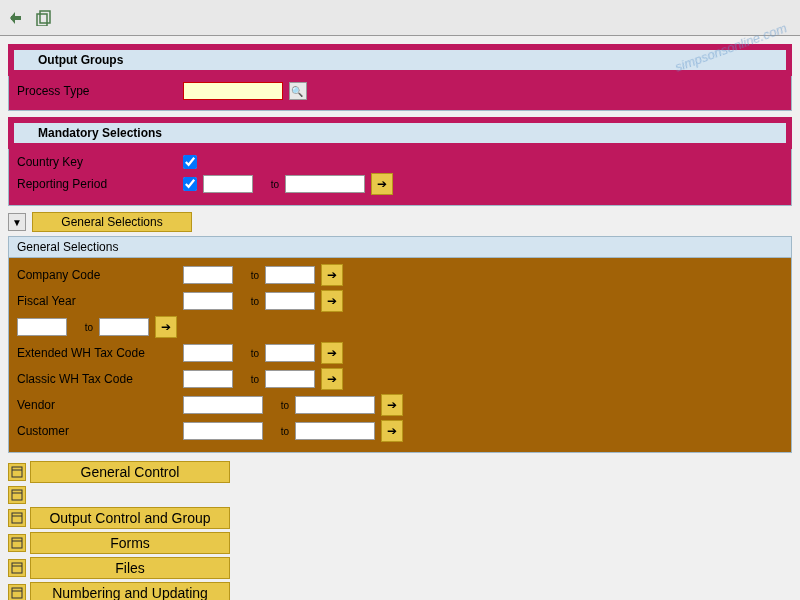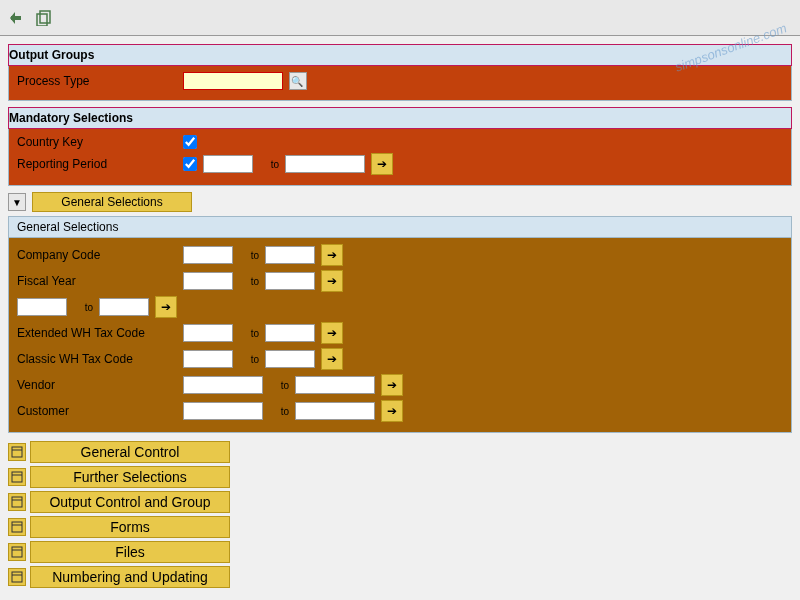--- a/index.html
+++ b/index.html
@@ -38,31 +38,31 @@
       overflow-y: auto;
     }
 
     .section {
       background: #f0f0f0;
       margin-bottom: 6px;
     }
 
     .section-header {
       background: #d4e4f0;
-      border: 1px solid #be185d;
-      padding: 3px 0;
+      border: 6px solid #be185d;
+      padding: 3px 24px;
       font-weight: bold;
       font-size: 12px;
       color: #000;
     }
 
     .section-body {
       border: 1px solid #a0b8c8;
       border-top: none;
-      background: #c2410c;
+      background: #be185d;
       padding: 6px 8px;
     }
 
     .form-row {
       display: flex;
       align-items: center;
       margin-bottom: 4px;
       gap: 6px;
     }
 
@@ -352,21 +352,20 @@
         <div class="tab-label-btn">General Control</div>
       </div>
 
       <div class="tab-item">
         <div class="tab-btn">
           <svg width="12" height="12" viewBox="0 0 12 12">
               <rect x="1" y="1" width="10" height="10" fill="none" stroke="#333" stroke-width="1"></rect>
               <line x1="1" y1="4" x2="11" y2="4" stroke="#333" stroke-width="1"></line>
             </svg>
         </div>
-        <div class="tab-label-btn">Further Selections</div>
       </div>
 
       <div class="tab-item">
         <div class="tab-btn">
           <svg width="12" height="12" viewBox="0 0 12 12">
               <rect x="1" y="1" width="10" height="10" fill="none" stroke="#333" stroke-width="1"></rect>
               <line x1="1" y1="4" x2="11" y2="4" stroke="#333" stroke-width="1"></line>
             </svg>
         </div>
         <div class="tab-label-btn">Output Control and Group</div>

